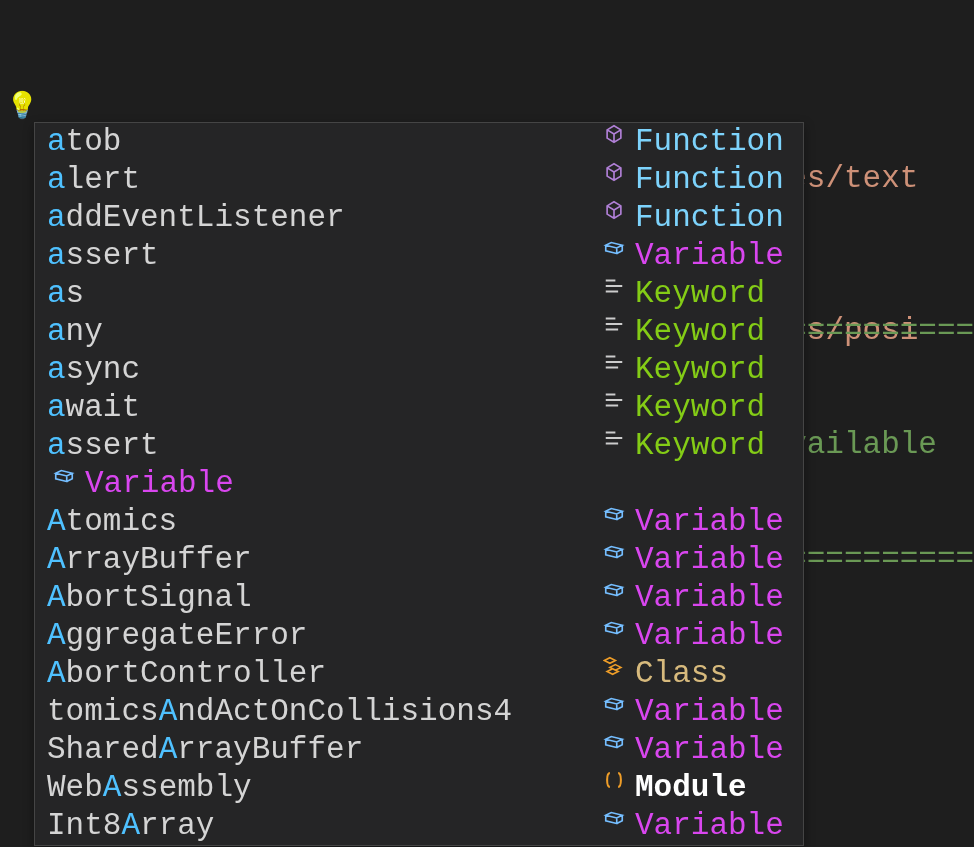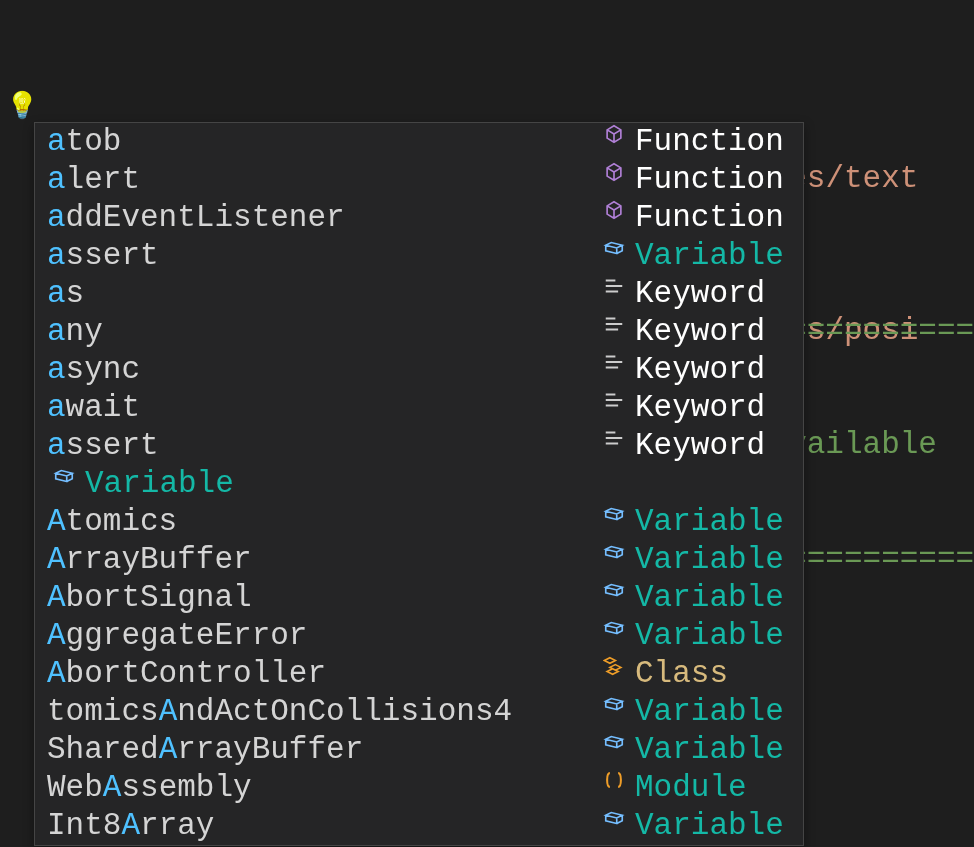--- a/index.html
+++ b/index.html
@@ -89,25 +89,25 @@
   }
   .s-icon.variable { color: #75beff; }
   .s-icon.keyword { color: #cccccc; }
   .s-icon.class { color: #ee9d28; }
   .s-icon.module { color: #ee9d28; }
   .s-kind {
     width: 172px;
     text-align: left;
     padding-left: 4px;
   }
-  .k-function { color: #ffffff; }
-  .k-variable { color: #14b8a6; }
-  .k-keyword { color: #ffffff; }
+  .k-function { color: #7dd3fc; }
+  .k-variable { color: #d946ef; }
+  .k-keyword { color: #84cc16; }
   .k-class { color: #d7ba7d; }
-  .k-module { color: #14b8a6; }
+  .k-module { color: #ffffff; font-weight: bold; }
 
   svg { display: block; }
 </style>
 </head>
 <body>
 
 <div class="editor">
 
   
   <div class="line"><span class="kw-import">import</span> <span class="brace">{</span> <span class="fn">createText</span> <span class="brace">}</span> <span class="kw-from">from</span> <span class="str">"./new-entities/text</span></div>

